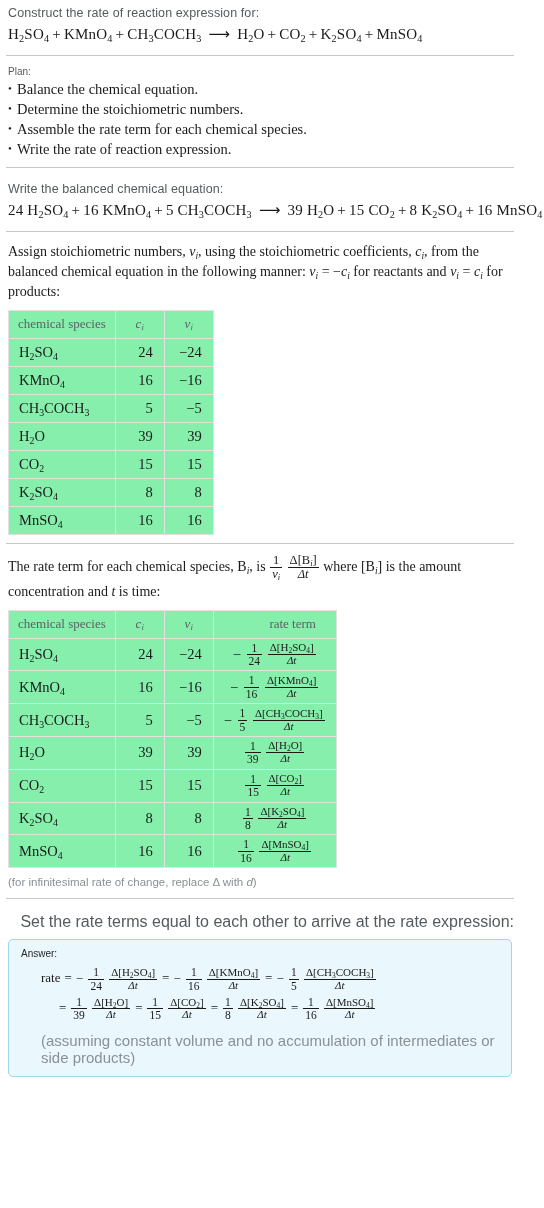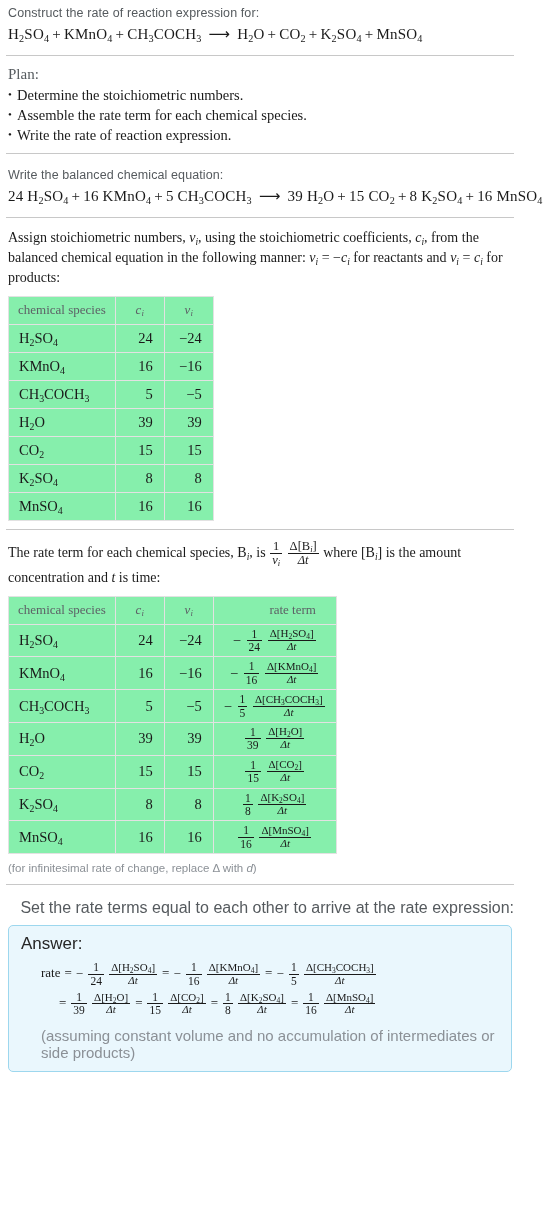--- a/index.html
+++ b/index.html
@@ -31,22 +31,22 @@
   .op{padding:0 3px;}
   .arrow{padding:0 7px; font-size:15px;}
 
   hr.rule{
     border:0;
     border-top:1px solid #c8c8c8;
     margin:8px 0 8px 0;
   }
 
   .plan-title{
-    font-family:Liberation Serif, serif;
-    font-size:15px;
+    font-family:Liberation Sans, sans-serif;
+    font-size:10px;
     color:#555a5e;
     padding:2px 0 2px 2px;
   }
   ul.plan{margin:0; padding:0; list-style:none;}
   ul.plan li{
     font-family:"Liberation Serif", serif;
     font-size:14.5px;
     color:#1a1a1a;
     padding:1.5px 0 1.5px 2px;
     white-space:nowrap;
@@ -126,21 +126,21 @@
   .answer-box{
     margin:2px 2px 6px 2px;
     border:1px solid #9dd7ee;
     border-radius:5px;
     background:#eaf7fd;
     padding:8px 10px 10px 10px;
     box-sizing:border-box;
   }
   .answer-label{
     font-family:"Liberation Sans", sans-serif;
-    font-size:17px;
+    font-size:10px;
     color:#262626;
     padding:0 0 6px 2px;
   }
   .answer-expr{
     font-family:"Liberation Serif", serif;
     font-size:13px;
     color:#1a1a1a;
     padding-left:22px;
     white-space:nowrap;
     line-height:1.1;
@@ -160,20 +160,21 @@
 
 <div class="page">
 
   <div class="prompt">Construct the rate of reaction expression for:</div>
   <div class="mathline" id="eq-unbalanced"><span class="formula">H<sub>2</sub>SO<sub>4</sub></span><span class="op">+</span><span class="formula">KMnO<sub>4</sub></span><span class="op">+</span><span class="formula">CH<sub>3</sub>COCH<sub>3</sub></span><span class="arrow">⟶</span><span class="formula">H<sub>2</sub>O</span><span class="op">+</span><span class="formula">CO<sub>2</sub></span><span class="op">+</span><span class="formula">K<sub>2</sub>SO<sub>4</sub></span><span class="op">+</span><span class="formula">MnSO<sub>4</sub></span></div>
 
   <hr class="rule">
 
   <div class="plan-title">Plan:</div>
   <ul class="plan" id="plan-list">
+      <li><span class="bul">•</span><span>Balance the chemical equation.</span></li>
       <li><span class="bul">•</span><span>Determine the stoichiometric numbers.</span></li>
       <li><span class="bul">•</span><span>Assemble the rate term for each chemical species.</span></li>
       <li><span class="bul">•</span><span>Write the rate of reaction expression.</span></li>
     </ul>
 
   <hr class="rule">
 
   <div class="prompt">Write the balanced chemical equation:</div>
   <div class="mathline" id="eq-balanced"><span class="coef">24&nbsp;</span><span class="formula">H<sub>2</sub>SO<sub>4</sub></span><span class="op">+</span><span class="coef">16&nbsp;</span><span class="formula">KMnO<sub>4</sub></span><span class="op">+</span><span class="coef">5&nbsp;</span><span class="formula">CH<sub>3</sub>COCH<sub>3</sub></span><span class="arrow">⟶</span><span class="coef">39&nbsp;</span><span class="formula">H<sub>2</sub>O</span><span class="op">+</span><span class="coef">15&nbsp;</span><span class="formula">CO<sub>2</sub></span><span class="op">+</span><span class="coef">8&nbsp;</span><span class="formula">K<sub>2</sub>SO<sub>4</sub></span><span class="op">+</span><span class="coef">16&nbsp;</span><span class="formula">MnSO<sub>4</sub></span></div>
 

